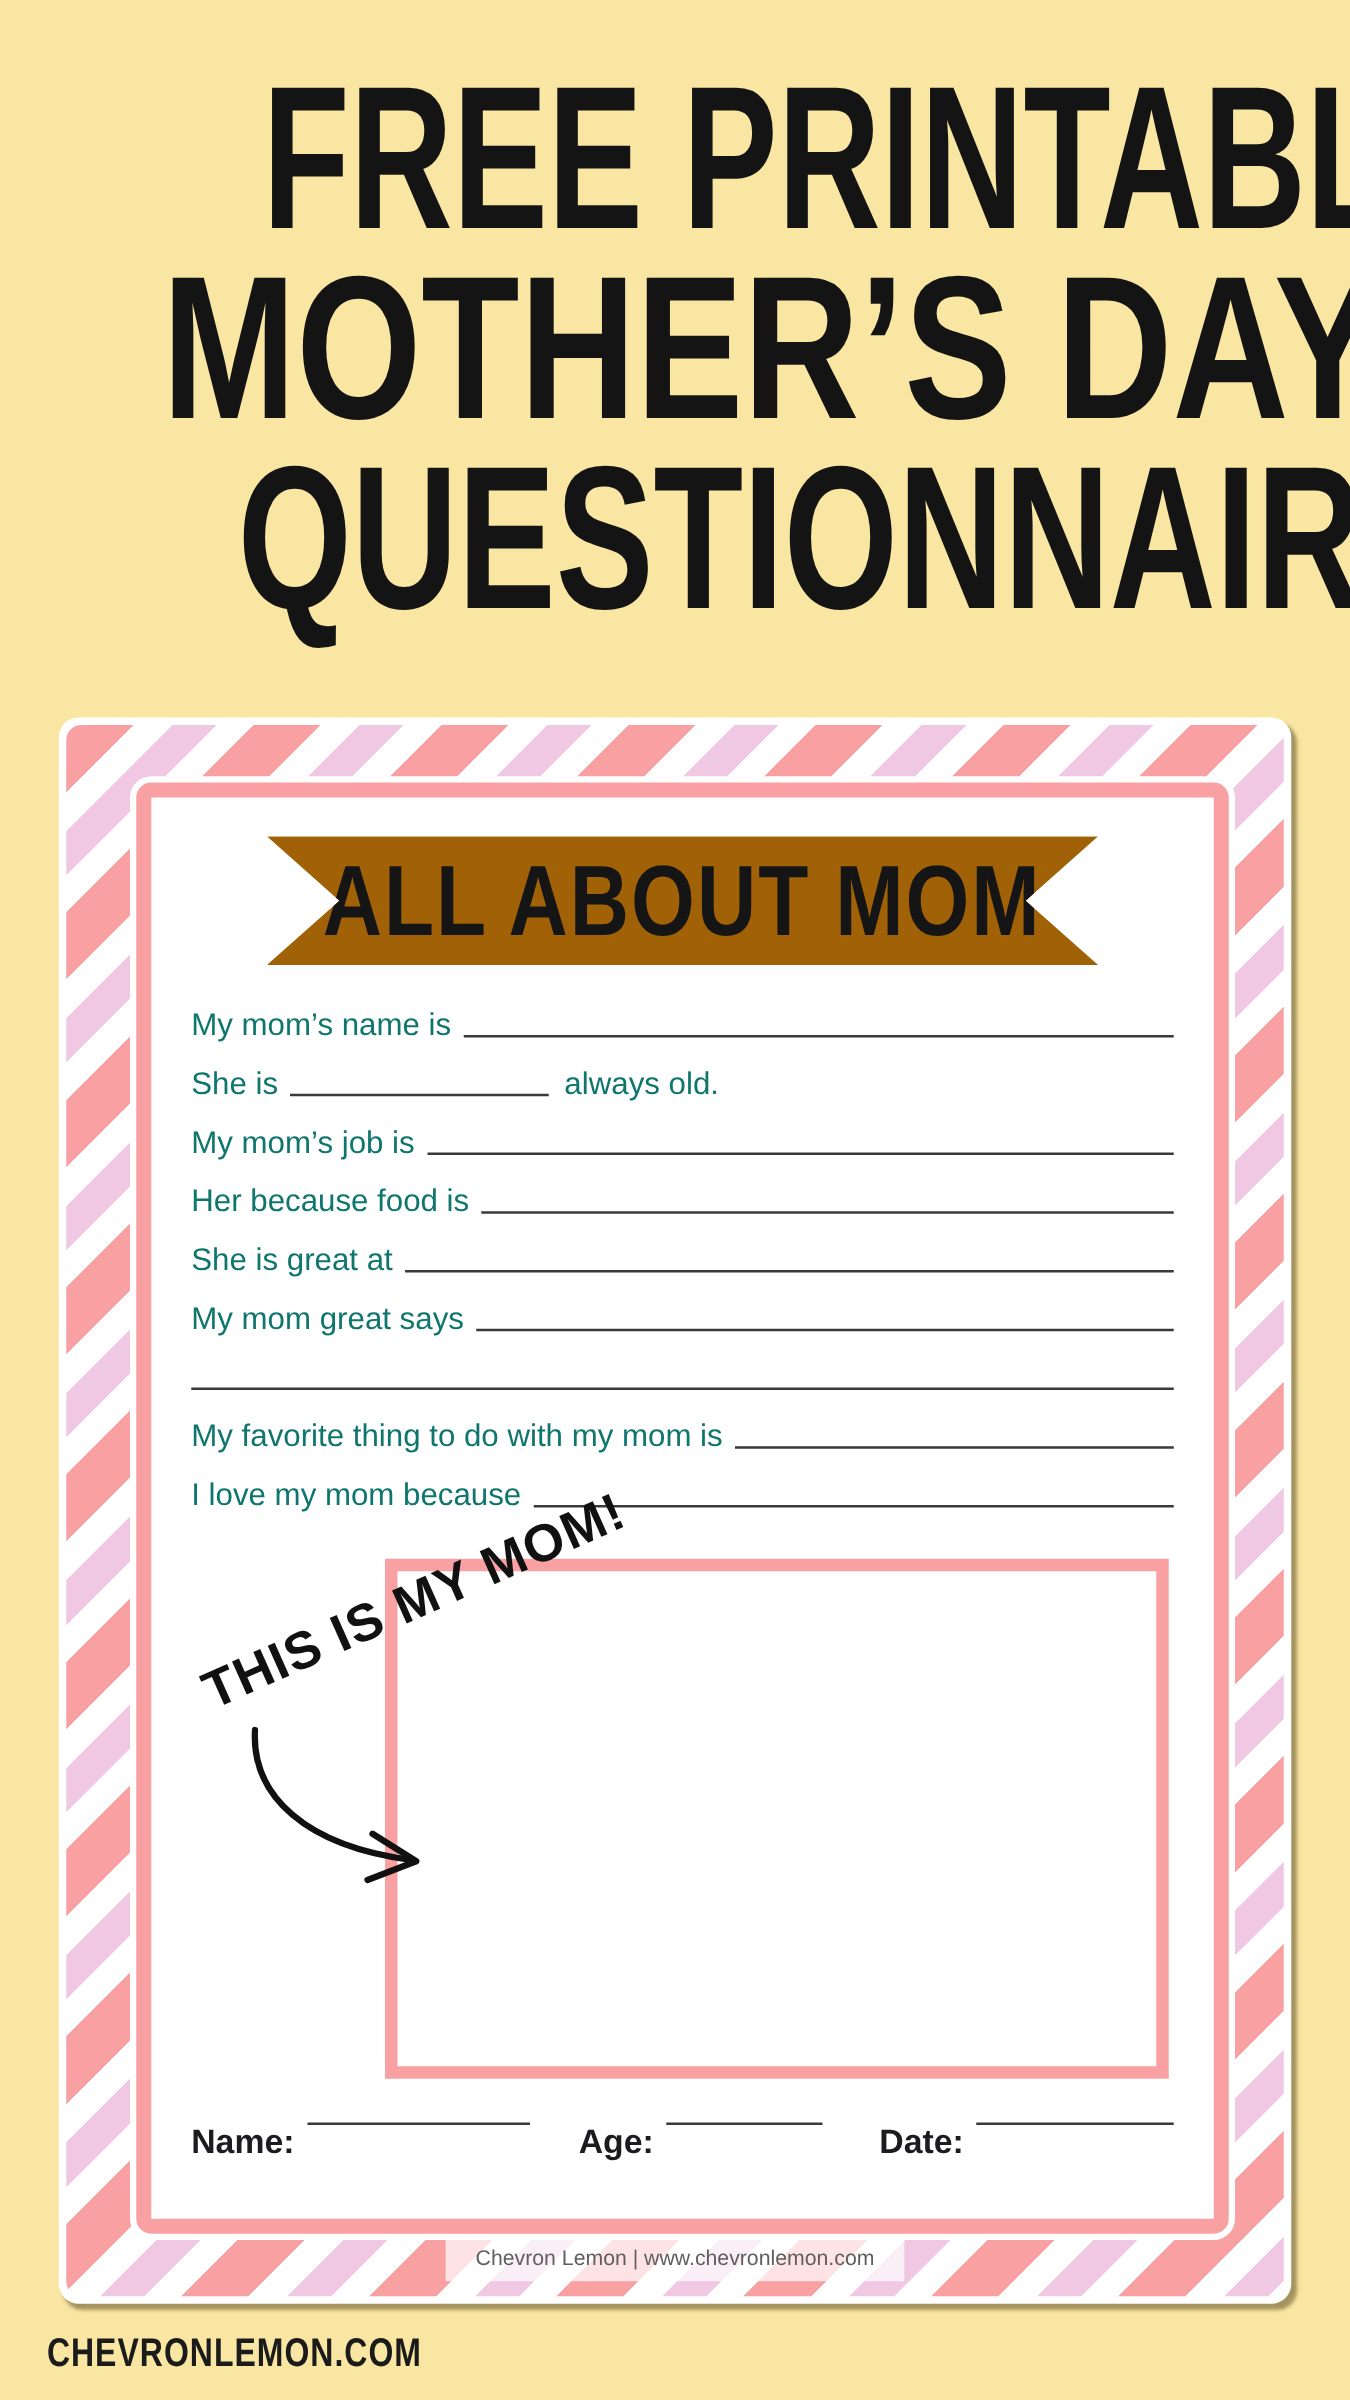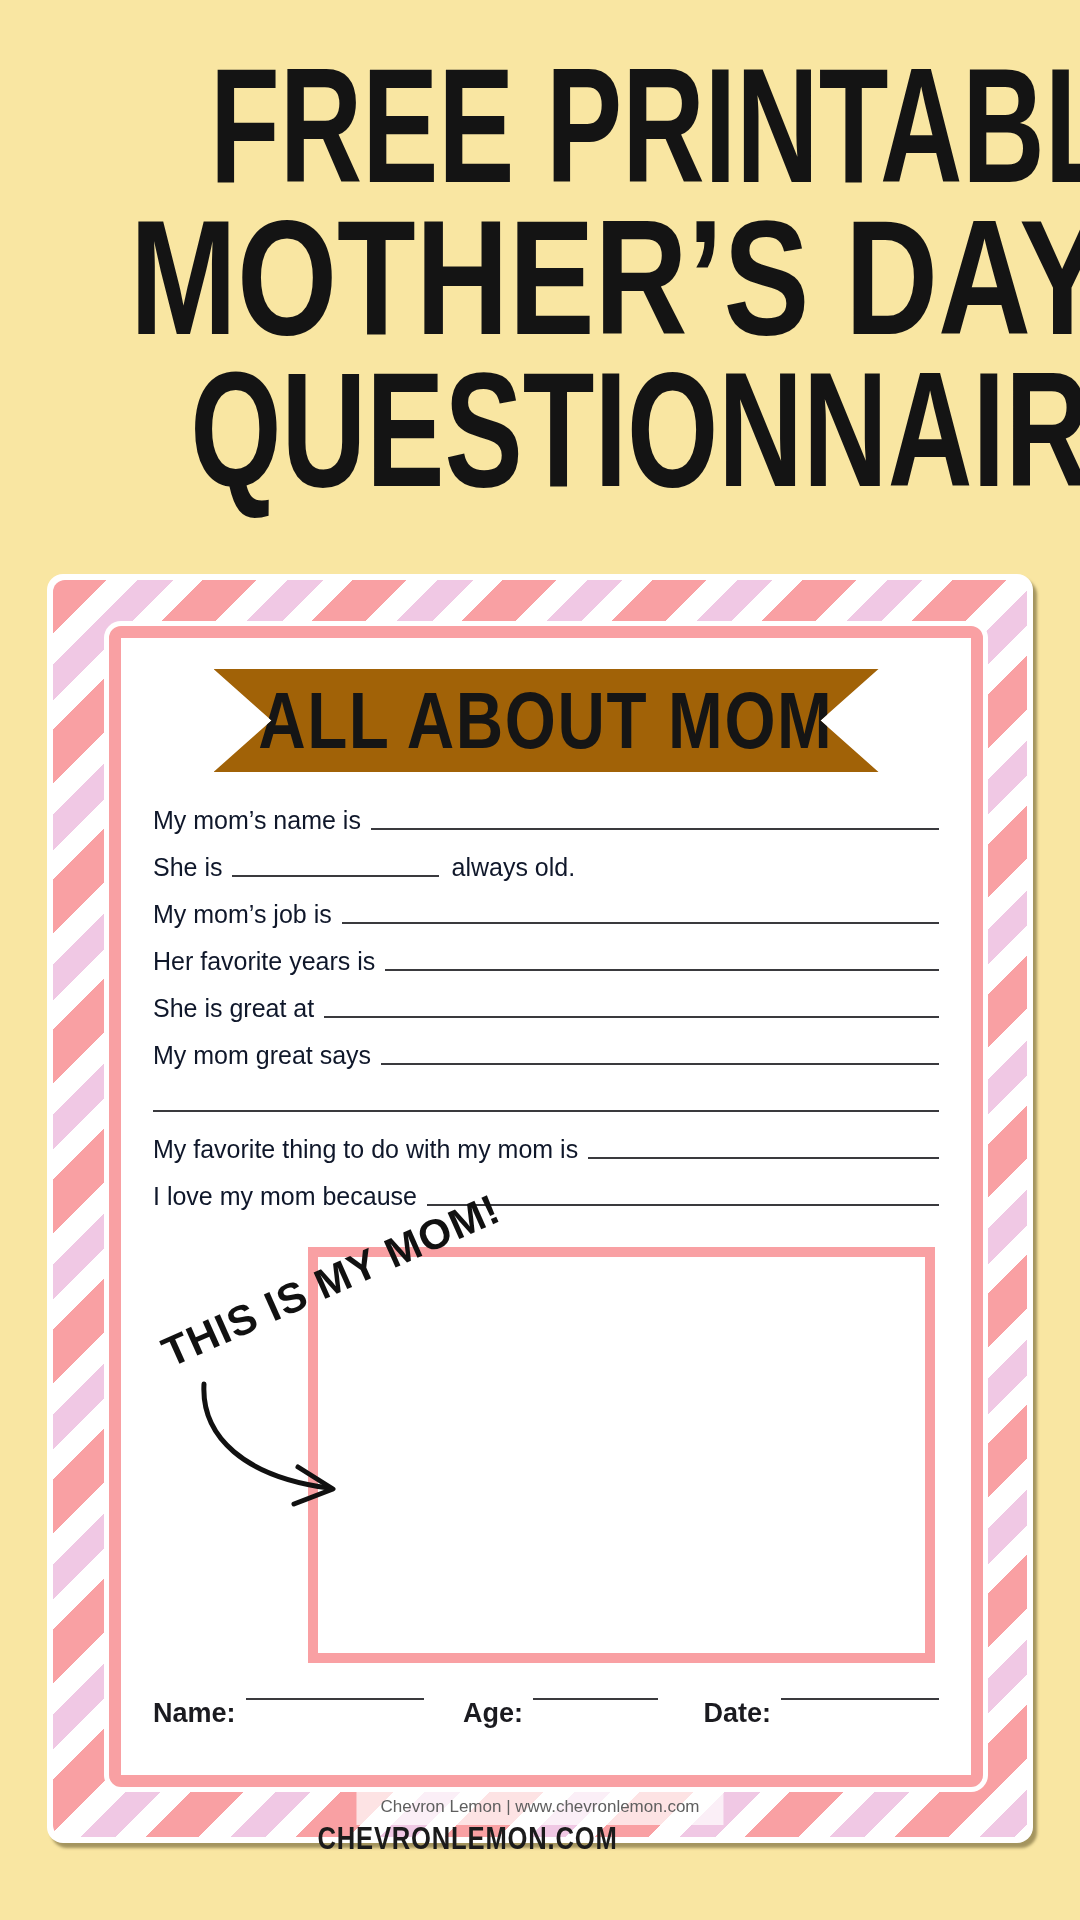--- a/index.html
+++ b/index.html
@@ -25,21 +25,21 @@
 
   
   .banner{margin:31px auto 0;width:665px;height:103px;background:#a16207;
           clip-path:polygon(0 0,100% 0,calc(100% - 58px) 50%,100% 100%,0 100%,58px 50%);
           display:flex;align-items:center;justify-content:center;}
   .banner span{display:inline-block;font-size:80px;font-weight:bold;letter-spacing:2px;
           color:#151515;white-space:nowrap;transform:scaleX(0.82);}
 
   
   .questions{margin:20px 32px 0 32px;}
-  .q-row{display:flex;align-items:flex-end;height:47px;font-size:25px;color:#0f172a;}
+  .q-row{display:flex;align-items:flex-end;height:47px;font-size:25px;color:#0f766e;}
   .q-label{white-space:nowrap;padding-right:10px;padding-bottom:4px;}
   .line{flex:1;border-bottom:2px solid #3A3A3E;margin-bottom:9px;}
   .line.short{flex:0 0 207px;}
   .q-suffix{white-space:nowrap;padding-left:12px;padding-bottom:4px;}
 
   
   .photo-area{position:relative;margin:0 32px;height:470px;}
   .photo-box{position:absolute;left:155px;top:32px;width:627px;height:416px;box-sizing:border-box;
              border:10px solid #F9A0A3;background:#ffffff;}
   .callout{position:absolute;left:2px;top:118px;transform:rotate(-24deg);transform-origin:0 0;
@@ -54,21 +54,21 @@
   .sign-line{border-bottom:2px solid #3A3A3E;margin-bottom:7px;}
   .w-name{width:178px;} .w-age{width:125px;} .w-date{width:158px;}
   .gap1{width:52px;} .gap2{width:60px;}
 
   
   .credit{position:absolute;left:50%;bottom:12px;transform:translateX(-50%);
           background:rgba(255,255,255,0.7);padding:8px 24px;font-size:17px;color:#5F5F5F;
           white-space:nowrap;}
 
   
-  .site{position:absolute;top:1820px;left:0;width:936px;text-align:center;}
+  .site{position:absolute;top:1864px;left:0;width:936px;}
   .site span{display:inline-block;font-size:32px;font-weight:600;letter-spacing:1px;
              color:#1B1B1B;transform:scaleX(0.80);white-space:nowrap;}
 </style>
 </head>
 <body>
 
 <div id="screen">
 
   <div class="title-block">
     <span class="title-line"><span class="sx1">FREE PRINTABLE</span></span>
@@ -92,21 +92,21 @@
           <div class="q-row">
             <span class="q-label">She is</span>
             <span class="line short"></span>
             <span class="q-suffix">always old.</span>
           </div>
           <div class="q-row">
             <span class="q-label">My mom’s job is</span>
             <span class="line"></span>
           </div>
           <div class="q-row">
-            <span class="q-label">Her favorite years is</span>
+            <span class="q-label">Her because food is</span>
             <span class="line"></span>
           </div>
           <div class="q-row">
             <span class="q-label">She is great at</span>
             <span class="line"></span>
           </div>
           <div class="q-row">
             <span class="q-label">My mom great says</span>
             <span class="line"></span>
           </div>

